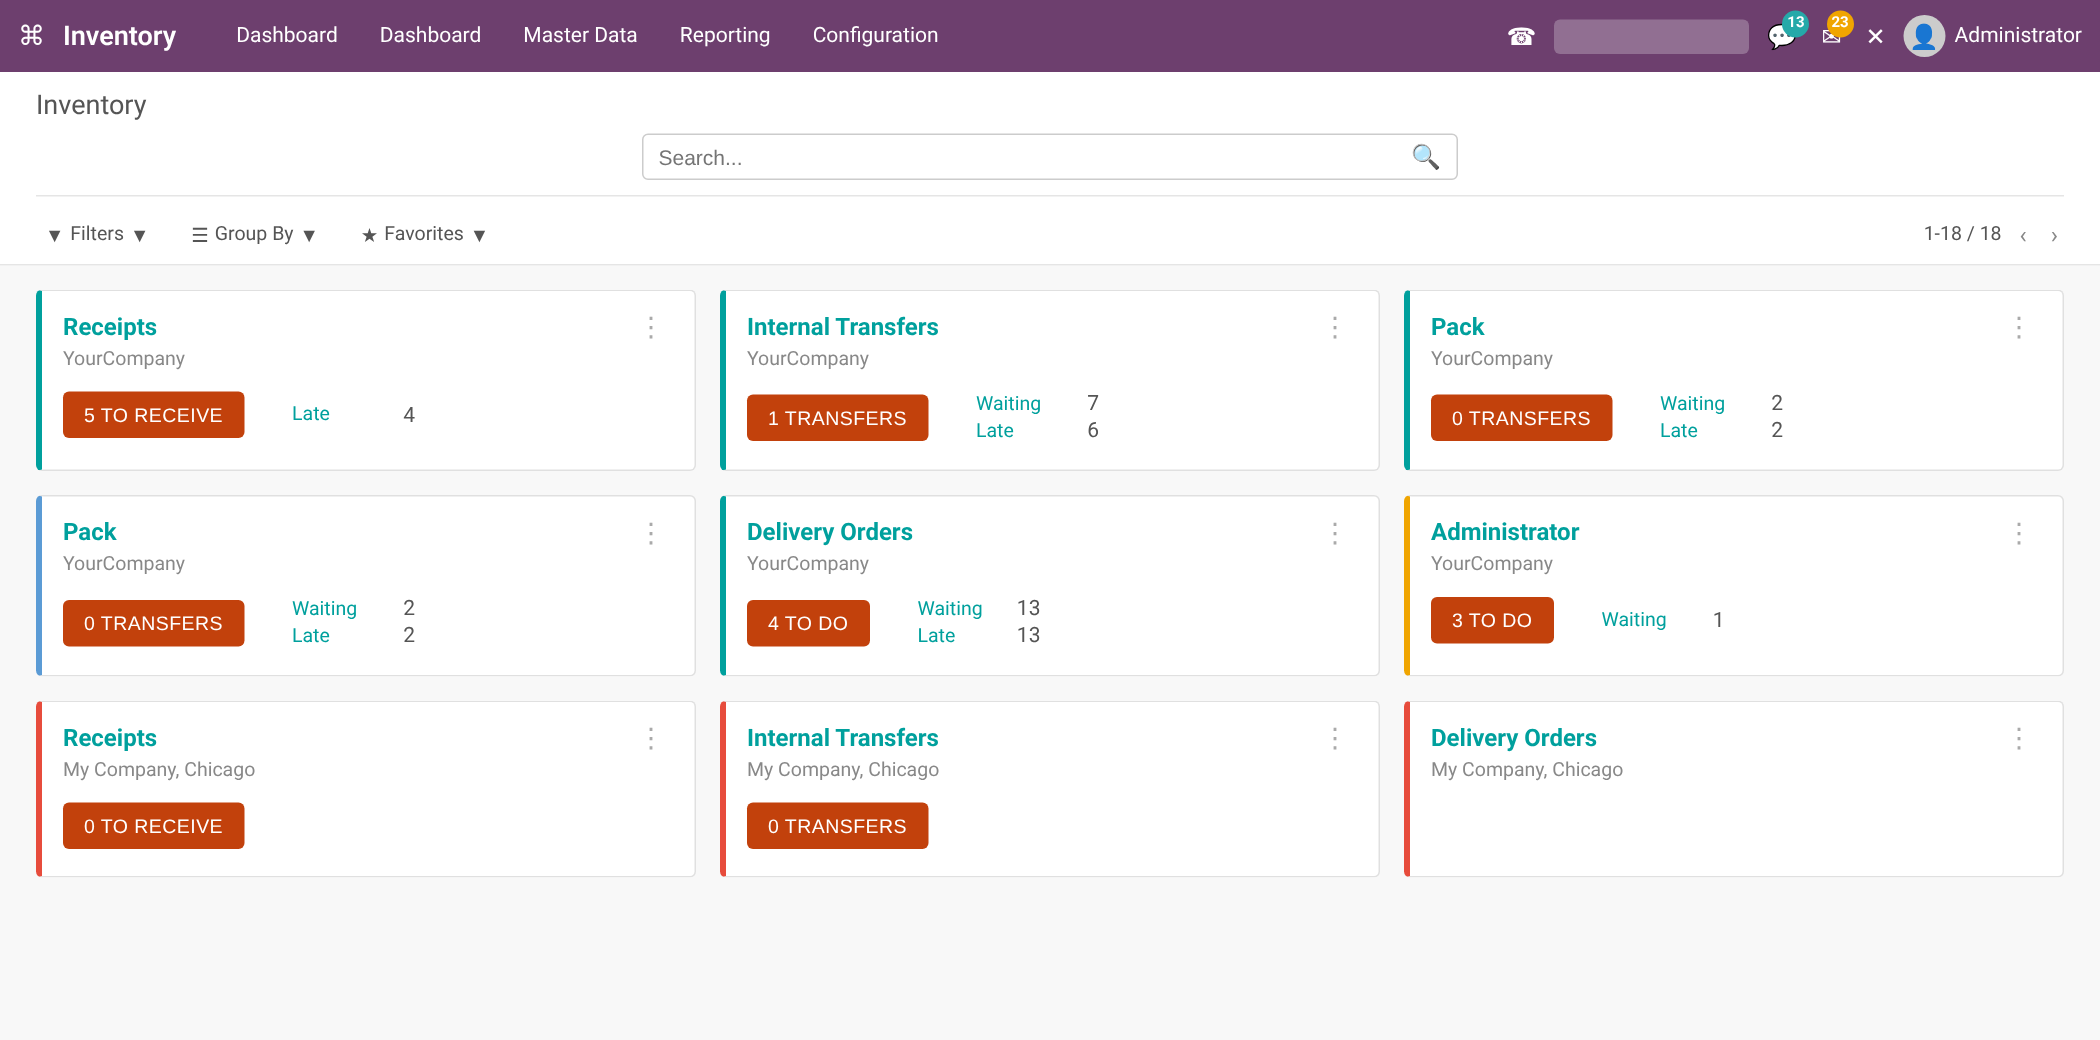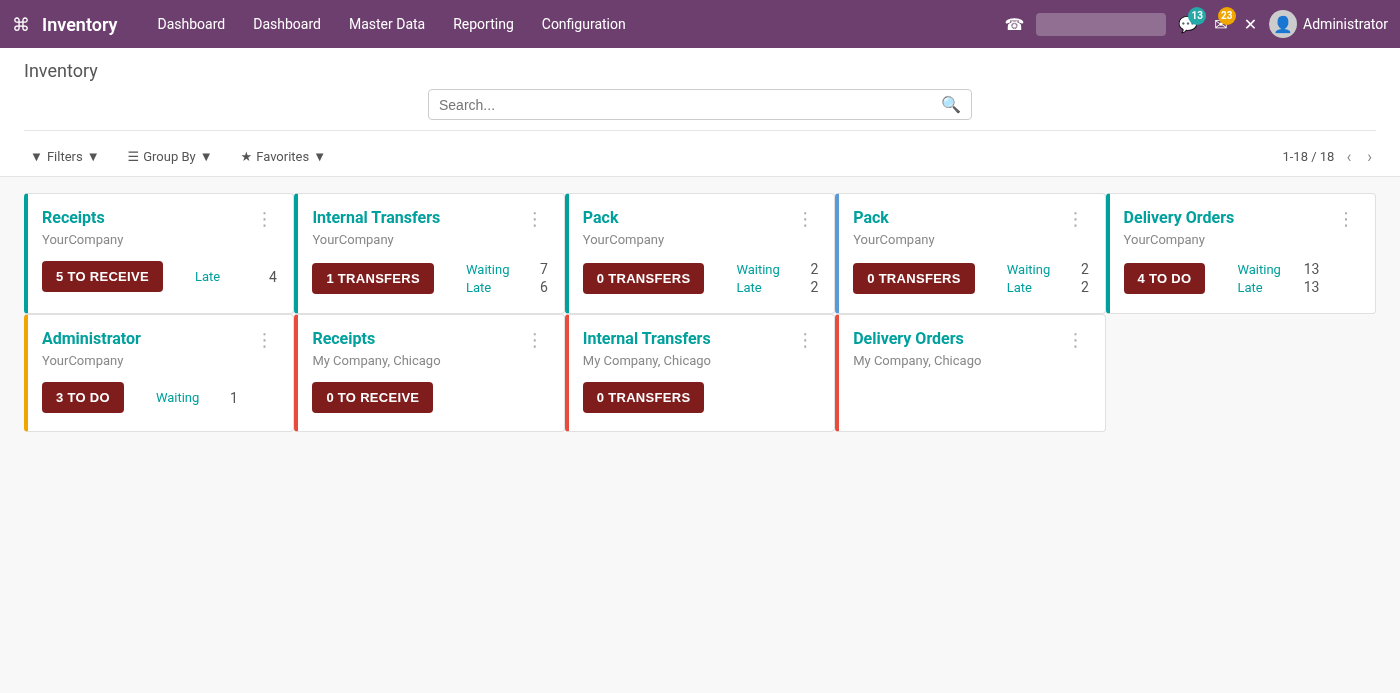--- a/index.html
+++ b/index.html
@@ -166,21 +166,22 @@
       font-size: 16px;
       padding: 2px 4px;
     }
 
     
     .main-content {
       padding: 16px 24px;
     }
     .kanban-grid {
       display: grid;
-      grid-template-columns: repeat(5, 1fr);
+      grid-template-columns: repeat(3, 1fr);
+      gap: 16px;
     }
 
     
     .kanban-card {
       background: #fff;
       border-radius: 4px;
       border: 1px solid #e0e0e0;
       border-left: 4px solid #00a09d;
       padding: 0;
       position: relative;
@@ -207,27 +208,27 @@
       color: #888;
       margin: 2px 14px 0 14px;
     }
     .card-body {
       display: flex;
       align-items: center;
       padding: 14px 14px 18px 14px;
       gap: 20px;
     }
     .card-action-btn {
-      background: #7f1d1d;
+      background: #c2410c;
       color: #fff;
       border: none;
       border-radius: 4px;
       padding: 8px 14px;
       font-size: 13px;
-      font-weight: 700;
+      font-weight: 400;
       cursor: pointer;
       white-space: nowrap;
       letter-spacing: 0.3px;
     }
     .card-stats {
       display: flex;
       flex-direction: column;
       gap: 2px;
       margin-left: 12px;
     }

